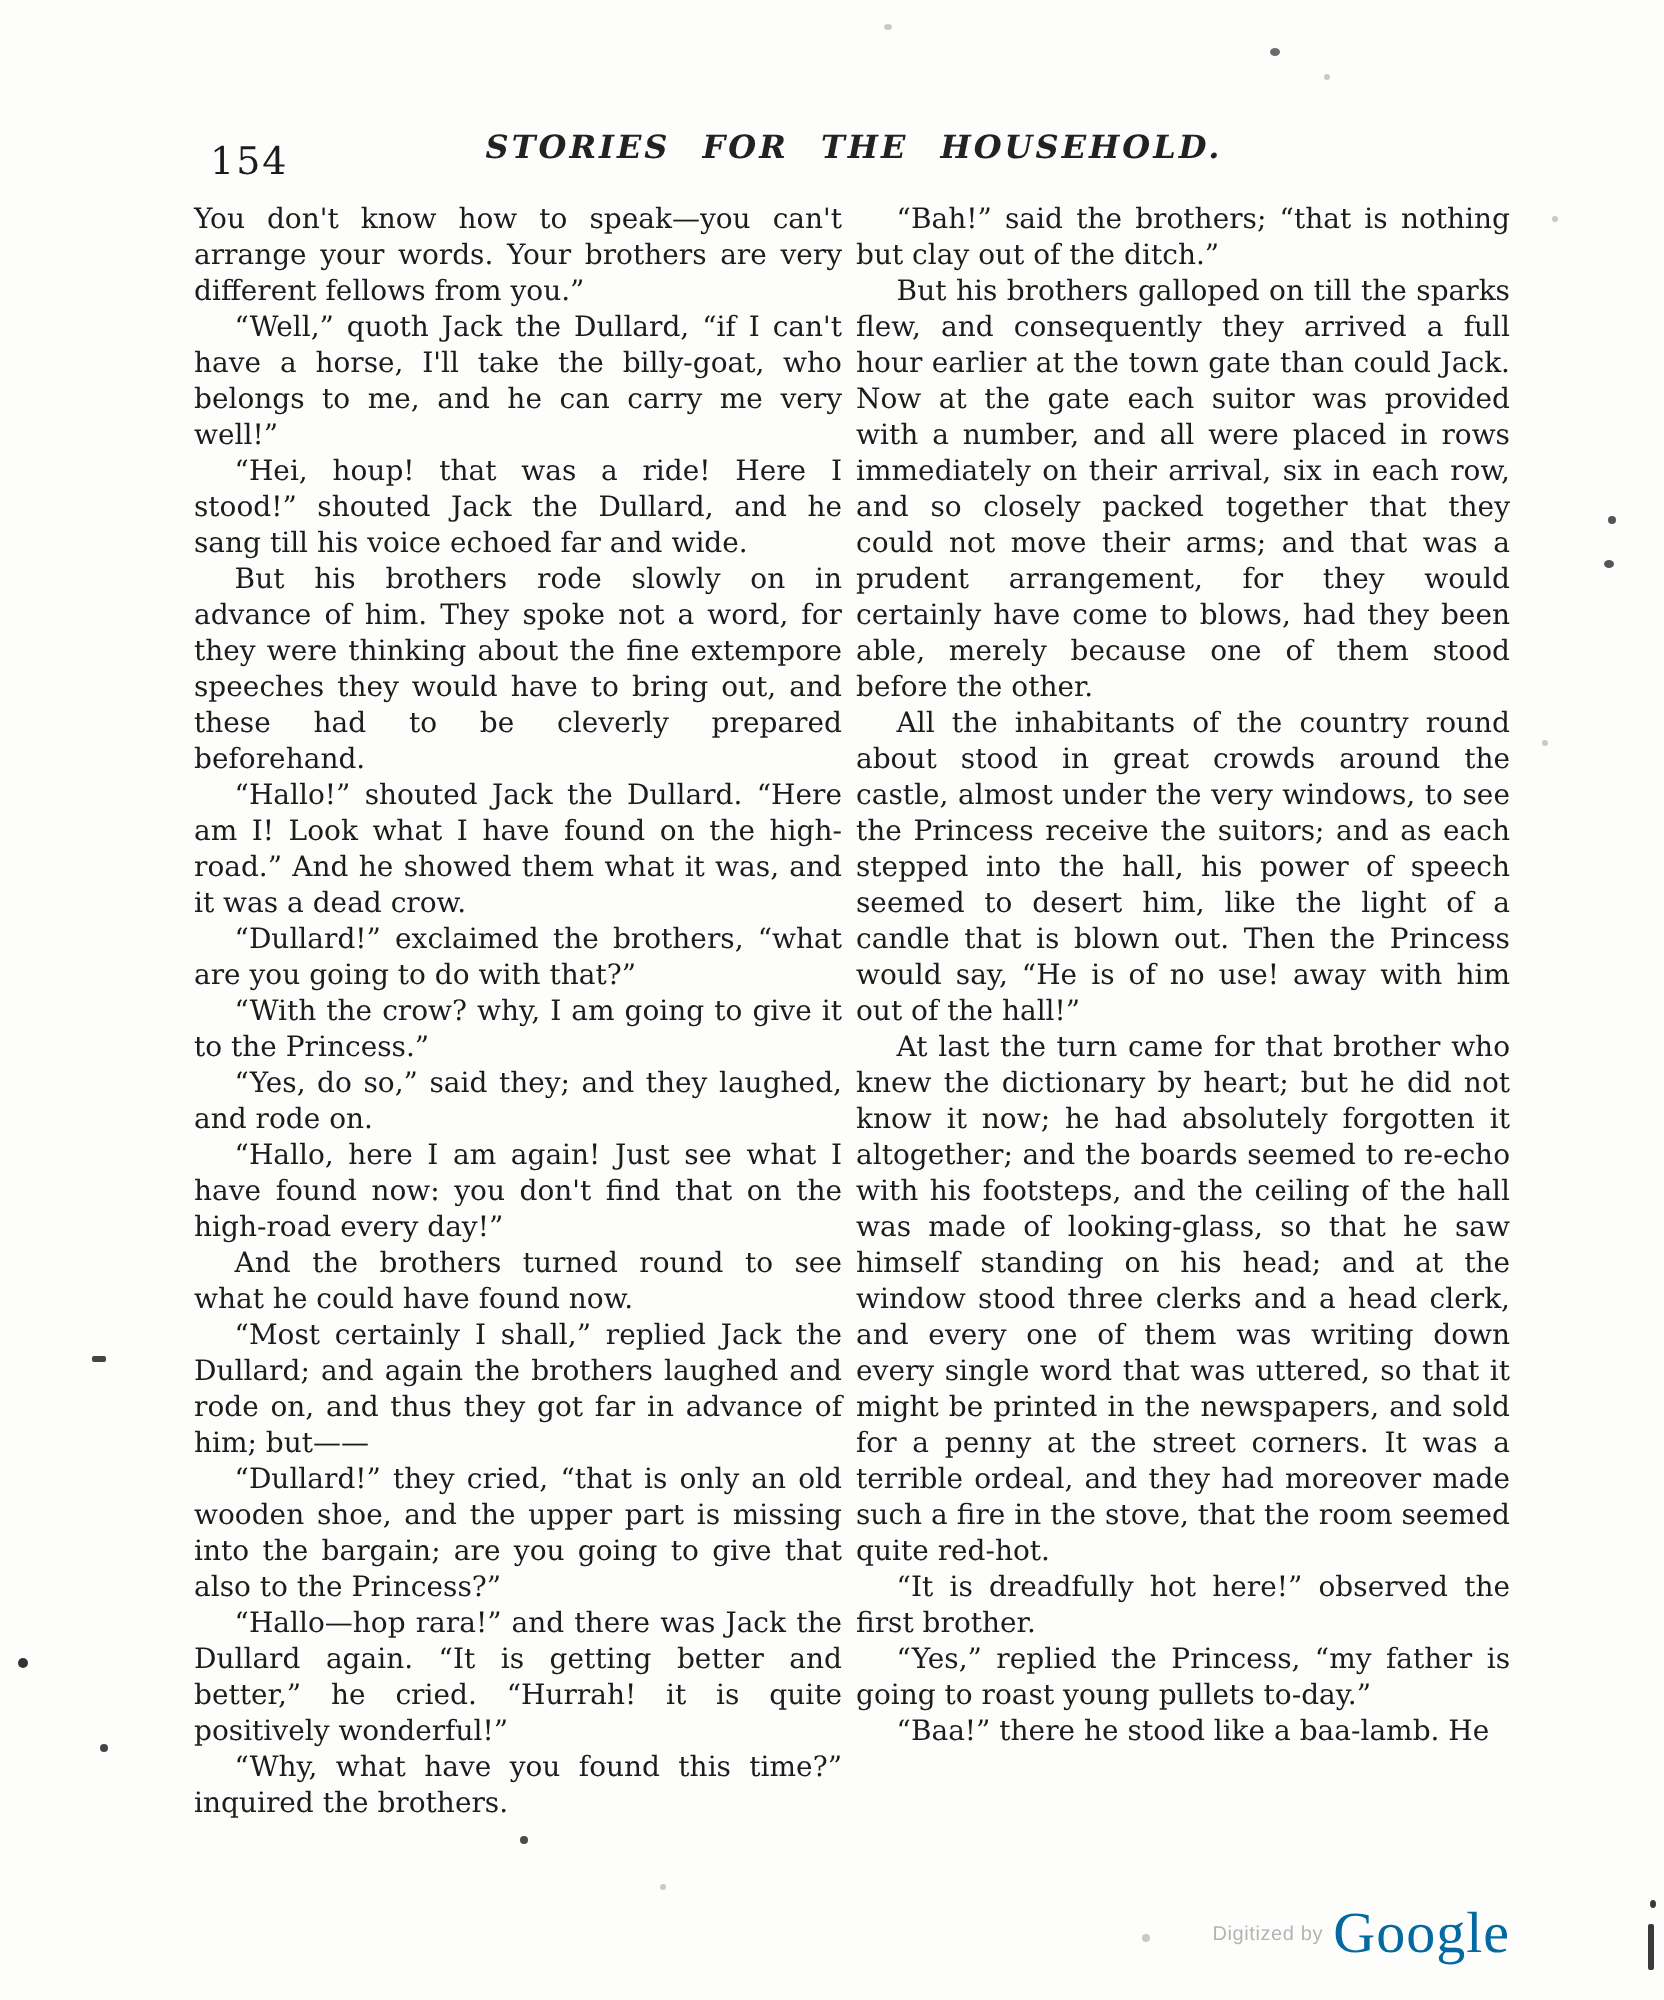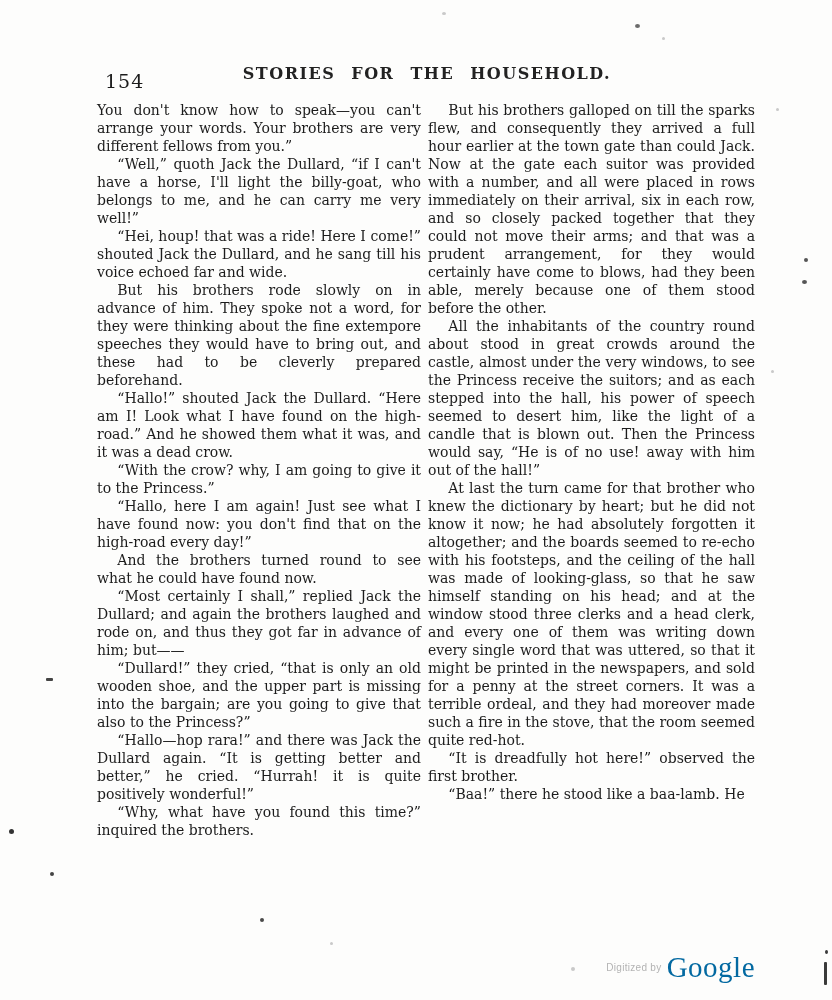--- a/index.html
+++ b/index.html
@@ -32,20 +32,21 @@
     letter-spacing: 1px;
   }
   .running-title {
     position: absolute;
     left: 0;
     right: 0;
     top: 2px;
     margin: 0;
     text-align: center;
     font-size: 16px;
+    font-style: italic;
     font-weight: bold;
     letter-spacing: 1.5px;
     word-spacing: 9px;
     color: #222;
   }
   
   .text-columns {
     position: absolute;
     left: 97px;
     top: 101px;
@@ -118,37 +119,41 @@
 <div class="page">
 
   <div class="running-head">
     <span class="page-number">154</span>
     <h1 class="running-title">STORIES FOR THE HOUSEHOLD.</h1>
   </div>
 
   <div class="text-columns">
     <div class="col col-left">
       <p class="noindent">You don't know how to speak—you can't arrange your words.  Your brothers are very different fellows from you.”</p>
-      <p>“Well,” quoth Jack the Dullard, “if I can't have a horse, I'll light the billy-goat, who belongs to me, and he can carry me very well!”</p>
-      <p>“Hei, houp! that was a ride!  Here I come!” shouted Jack the Dullard, and he sang till his voice echoed far and wide.</p>
+      <p>“Well,” quoth Jack the Dullard, “if I can't have a horse, I'll take the billy-goat, who belongs to me, and he can carry me very well!”</p>
+      <p>“Hei, houp! that was a ride!  Here I stood!” shouted Jack the Dullard, and he sang till his voice echoed far and wide.</p>
       <p>But his brothers rode slowly on in advance of him.  They spoke not a word, for they were thinking about the fine extempore speeches they would have to bring out, and these had to be cleverly prepared beforehand.</p>
       <p>“Hallo!” shouted Jack the Dullard.  “Here am I!  Look what I have found on the high-road.”  And he showed them what it was, and it was a dead crow.</p>
+      <p>“Dullard!” exclaimed the brothers, “what are you going to do with that?”</p>
       <p>“With the crow? why, I am going to give it to the Princess.”</p>
+      <p>“Yes, do so,” said they; and they laughed, and rode on.</p>
       <p>“Hallo, here I am again!  Just see what I have found now: you don't find that on the high-road every day!”</p>
       <p>And the brothers turned round to see what he could have found now.</p>
       <p>“Most certainly I shall,” replied Jack the Dullard; and again the brothers laughed and rode on, and thus they got far in advance of him; but——</p>
       <p>“Dullard!” they cried, “that is only an old wooden shoe, and the upper part is missing into the bargain; are you going to give that also to the Princess?”</p>
       <p>“Hallo—hop rara!” and there was Jack the Dullard again.  “It is getting better and better,” he cried.  “Hurrah! it is quite positively wonderful!”</p>
       <p>“Why, what have you found this time?” inquired the brothers.</p>
     </div>
     <div class="col col-right">
+      <p>“Bah!” said the brothers; “that is nothing but clay out of the ditch.”</p>
       <p>But his brothers galloped on till the sparks flew, and consequently they arrived a full hour earlier at the town gate than could Jack.  Now at the gate each suitor was provided with a number, and all were placed in rows immediately on their arrival, six in each row, and so closely packed together that they could not move their arms; and that was a prudent arrangement, for they would certainly have come to blows, had they been able, merely because one of them stood before the other.</p>
       <p>All the inhabitants of the country round about stood in great crowds around the castle, almost under the very windows, to see the Princess receive the suitors; and as each stepped into the hall, his power of speech seemed to desert him, like the light of a candle that is blown out.  Then the Princess would say, “He is of no use! away with him out of the hall!”</p>
       <p>At last the turn came for that brother who knew the dictionary by heart; but he did not know it now; he had absolutely forgotten it altogether; and the boards seemed to re-echo with his footsteps, and the ceiling of the hall was made of looking-glass, so that he saw himself standing on his head; and at the window stood three clerks and a head clerk, and every one of them was writing down every single word that was uttered, so that it might be printed in the newspapers, and sold for a penny at the street corners.  It was a terrible ordeal, and they had moreover made such a fire in the stove, that the room seemed quite red-hot.</p>
       <p>“It is dreadfully hot here!” observed the first brother.</p>
+      <p>“Yes,” replied the Princess, “my father is going to roast young pullets to-day.”</p>
       <p>“Baa!” there he stood like a baa-lamb.  He</p>
     </div>
   </div>
 
   <div class="watermark">
     <span class="digitized-by">Digitized by</span>
     <span class="google-logo">Google</span>
   </div>
 
   <div class="speck faint" style="left:442px; top:12px; width:4px; height:3px;"></div>

